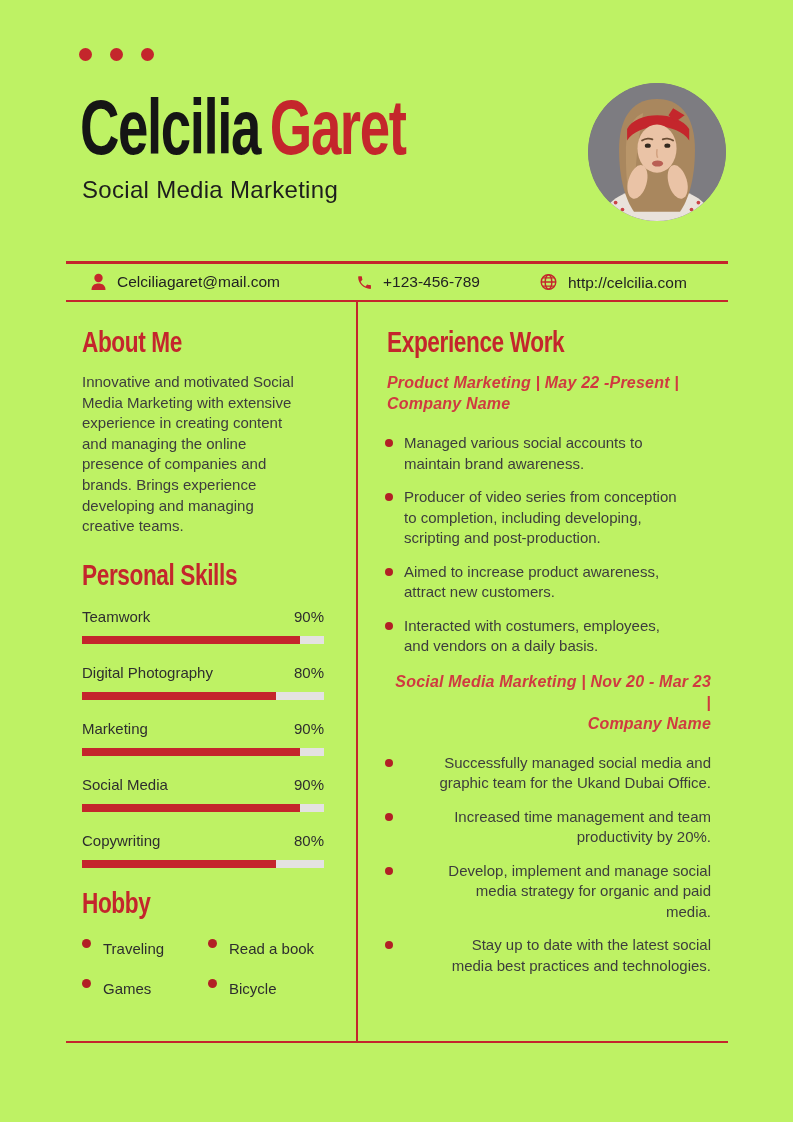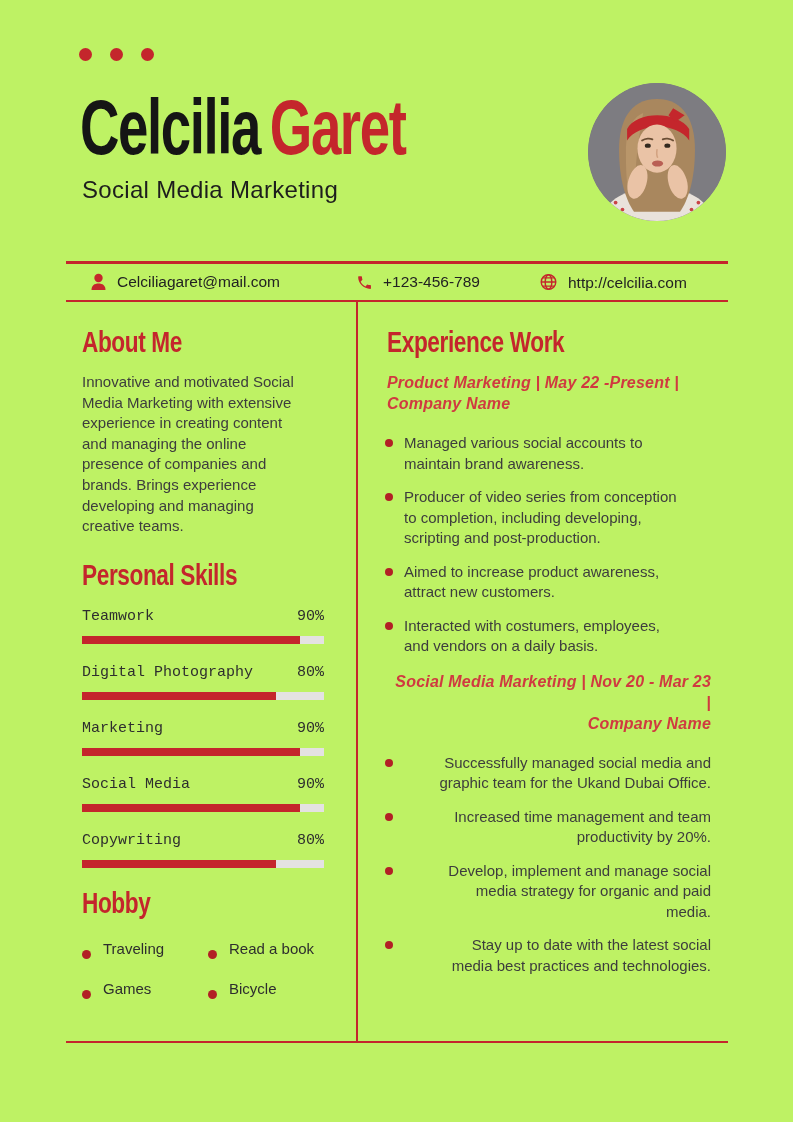--- a/index.html
+++ b/index.html
@@ -48,28 +48,28 @@
   .col-left{position:absolute;left:82px;top:326px;width:242px;}
   .col-right{position:absolute;left:387px;top:326px;width:324px;}
   h2.sec{
     font-size:29px;font-weight:800;color:var(--accent);line-height:32px;
     transform:scaleX(.78);transform-origin:left center;white-space:nowrap;letter-spacing:-.5px;
   }
   .about-text{margin-top:14px;font-size:15px;line-height:20.6px;color:var(--body);white-space:pre-line;}
   
   .skills-heading{margin-top:22px;}
   .skills-list{margin-top:16px;}
-  .skill{margin-bottom:19px;font-family:Liberation Mono, monospace;}
+  .skill{margin-bottom:19px;}
   .skill-top{display:flex;justify-content:space-between;align-items:baseline;font-size:15px;line-height:20px;color:#2e2e2e;}
   .skill-bar{margin-top:9px;height:8px;background:var(--track);}
   .skill-fill{height:8px;background:var(--accent);}
   
   .hobby-heading{margin-top:12px;}
   .hobby-grid{margin-top:20px;display:grid;grid-template-columns:126px auto;row-gap:20px;}
-  .hobby-item{display:flex;align-items:flex-end;gap:12px;font-size:15px;line-height:20px;color:#2e2e2e;}
+  .hobby-item{display:flex;align-items:flex-start;gap:12px;font-size:15px;line-height:20px;color:#2e2e2e;}
   .hobby-dot{width:9px;height:9px;border-radius:50%;background:var(--bullet-red);flex:none;}
   
   .job{margin-top:0;}
   .job + .job{text-align:right;}
   .job-title{margin-top:14px;font-size:16px;font-weight:700;font-style:italic;line-height:21px;color:var(--title-red);white-space:pre-line;letter-spacing:.2px;}
   .job ul{margin-top:19px;list-style:none;}
   .job li{position:relative;padding-left:17px;margin-bottom:13px;font-size:15px;line-height:20.5px;color:var(--body);white-space:pre-line;}
   .job li .li-dot{position:absolute;left:-2px;top:6px;width:8px;height:8px;border-radius:50%;background:var(--bullet-red);}
 </style>
 </head>

